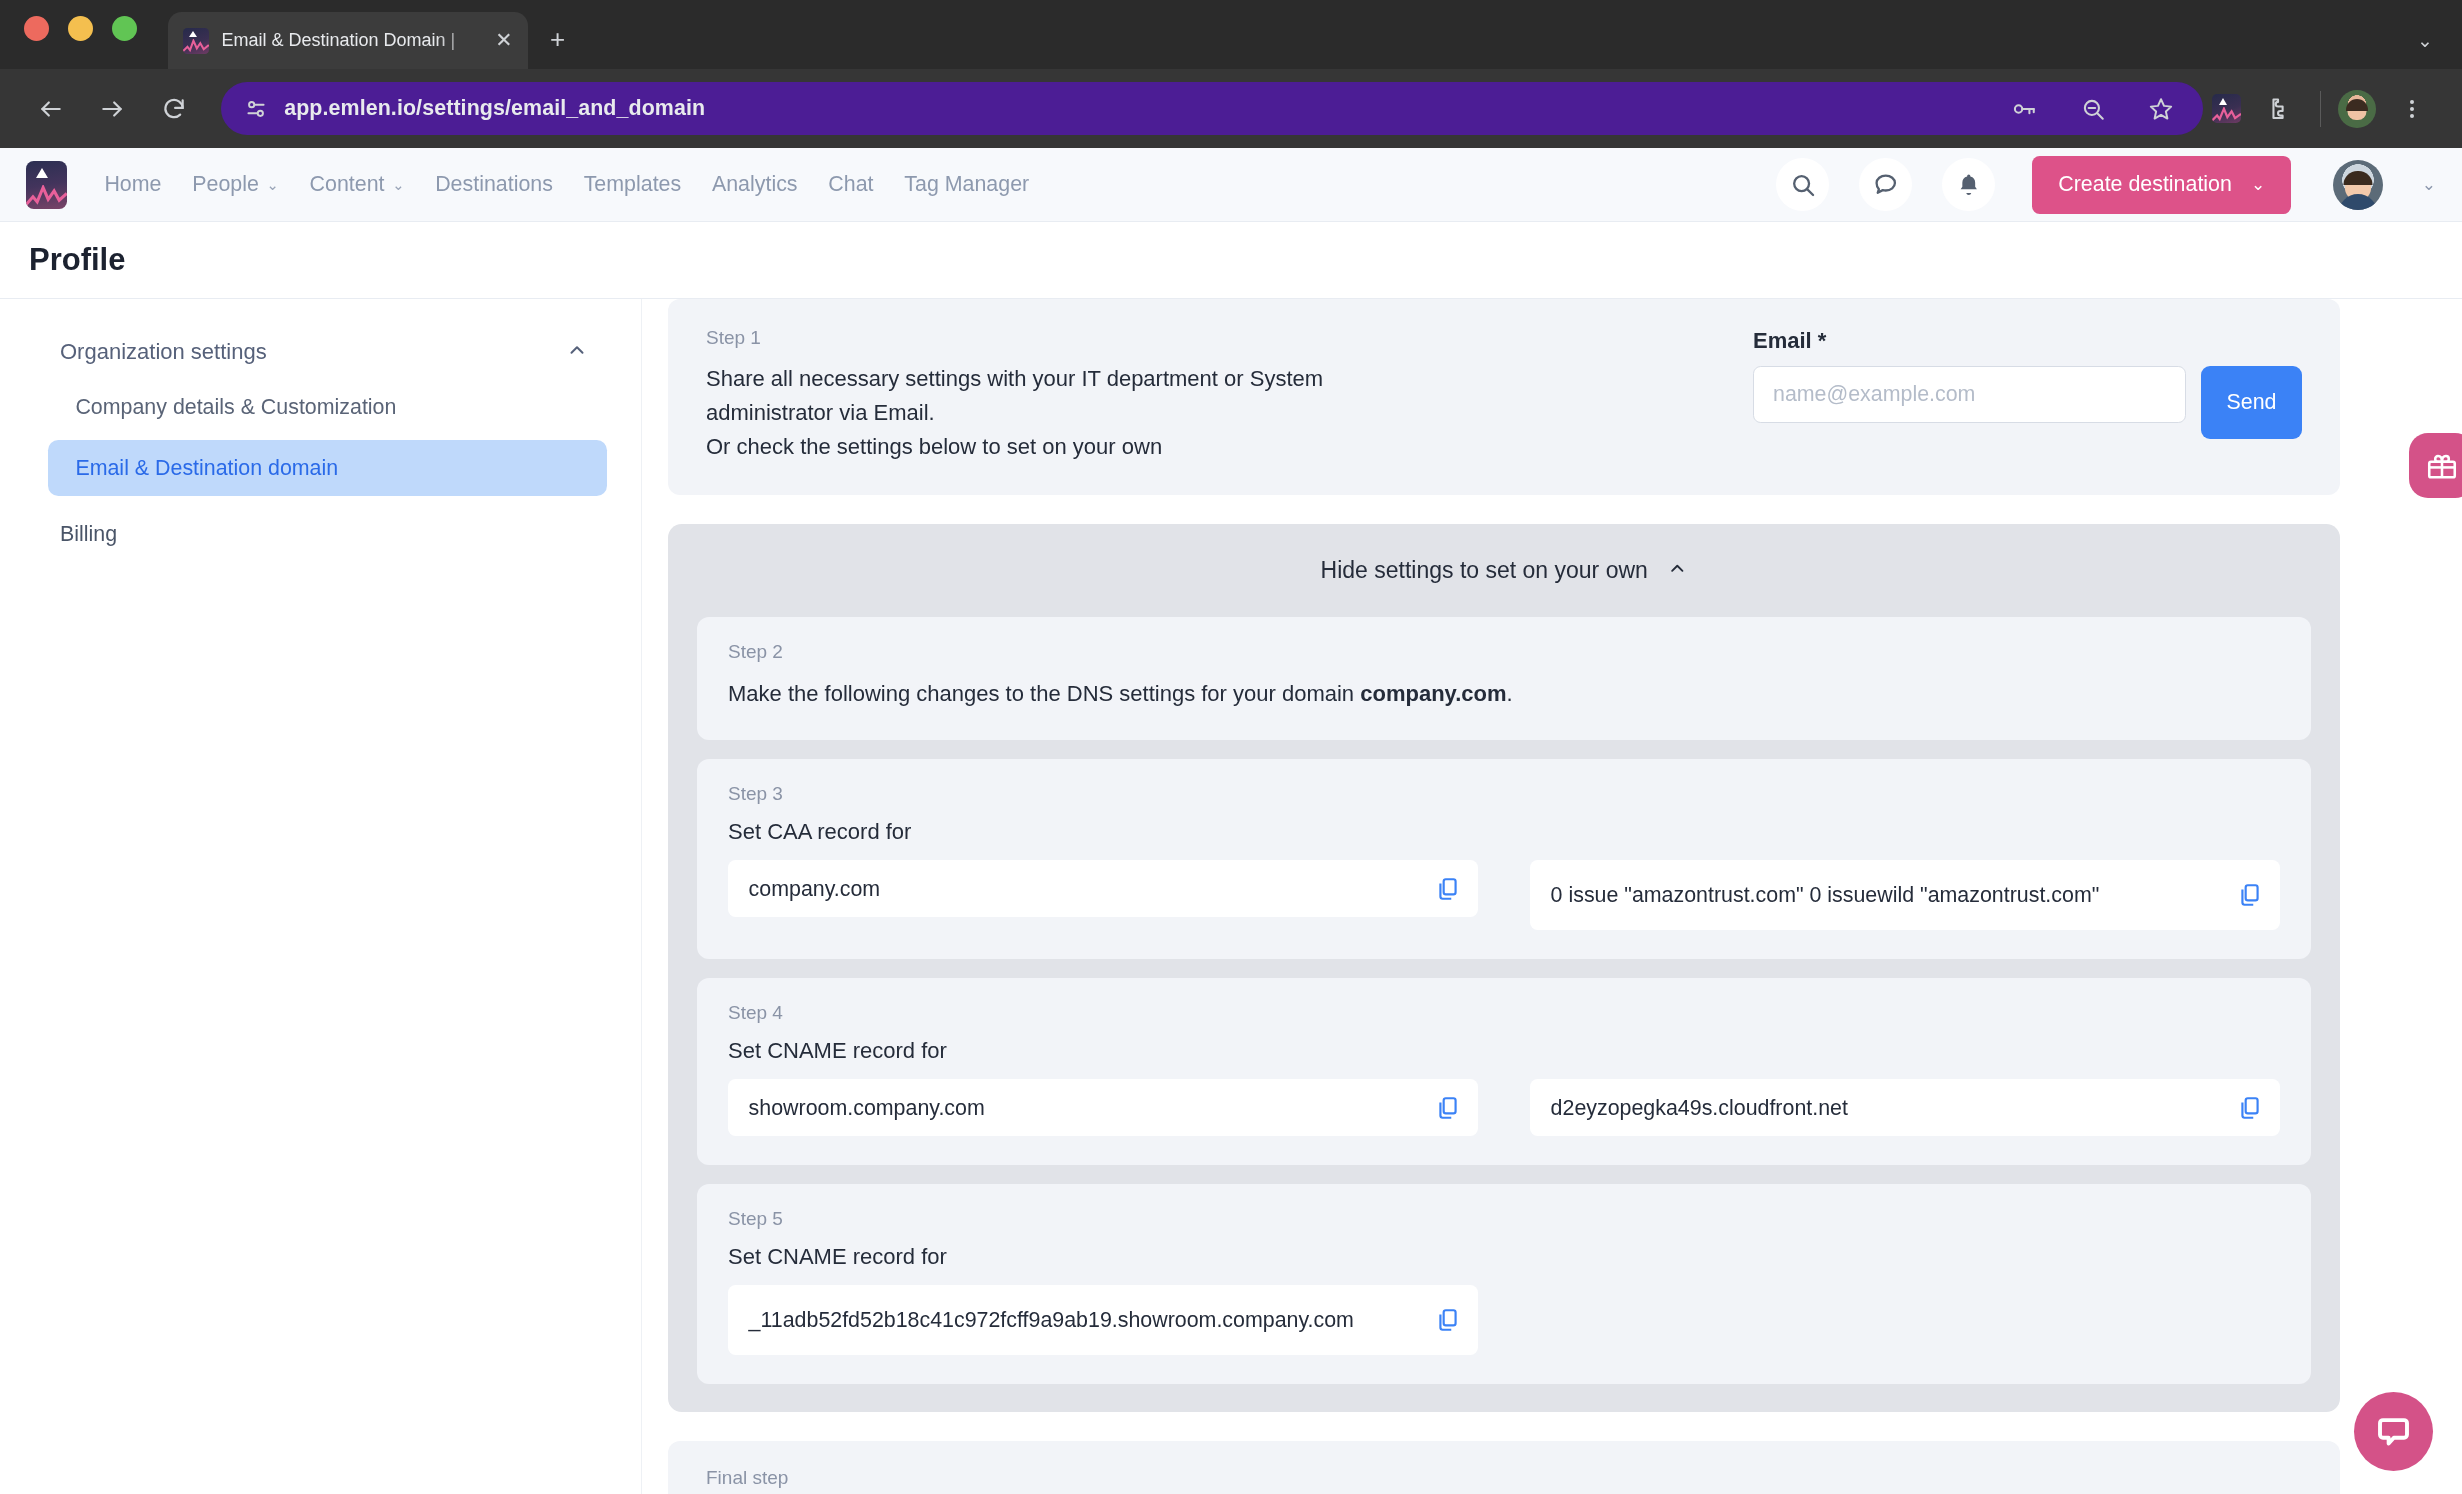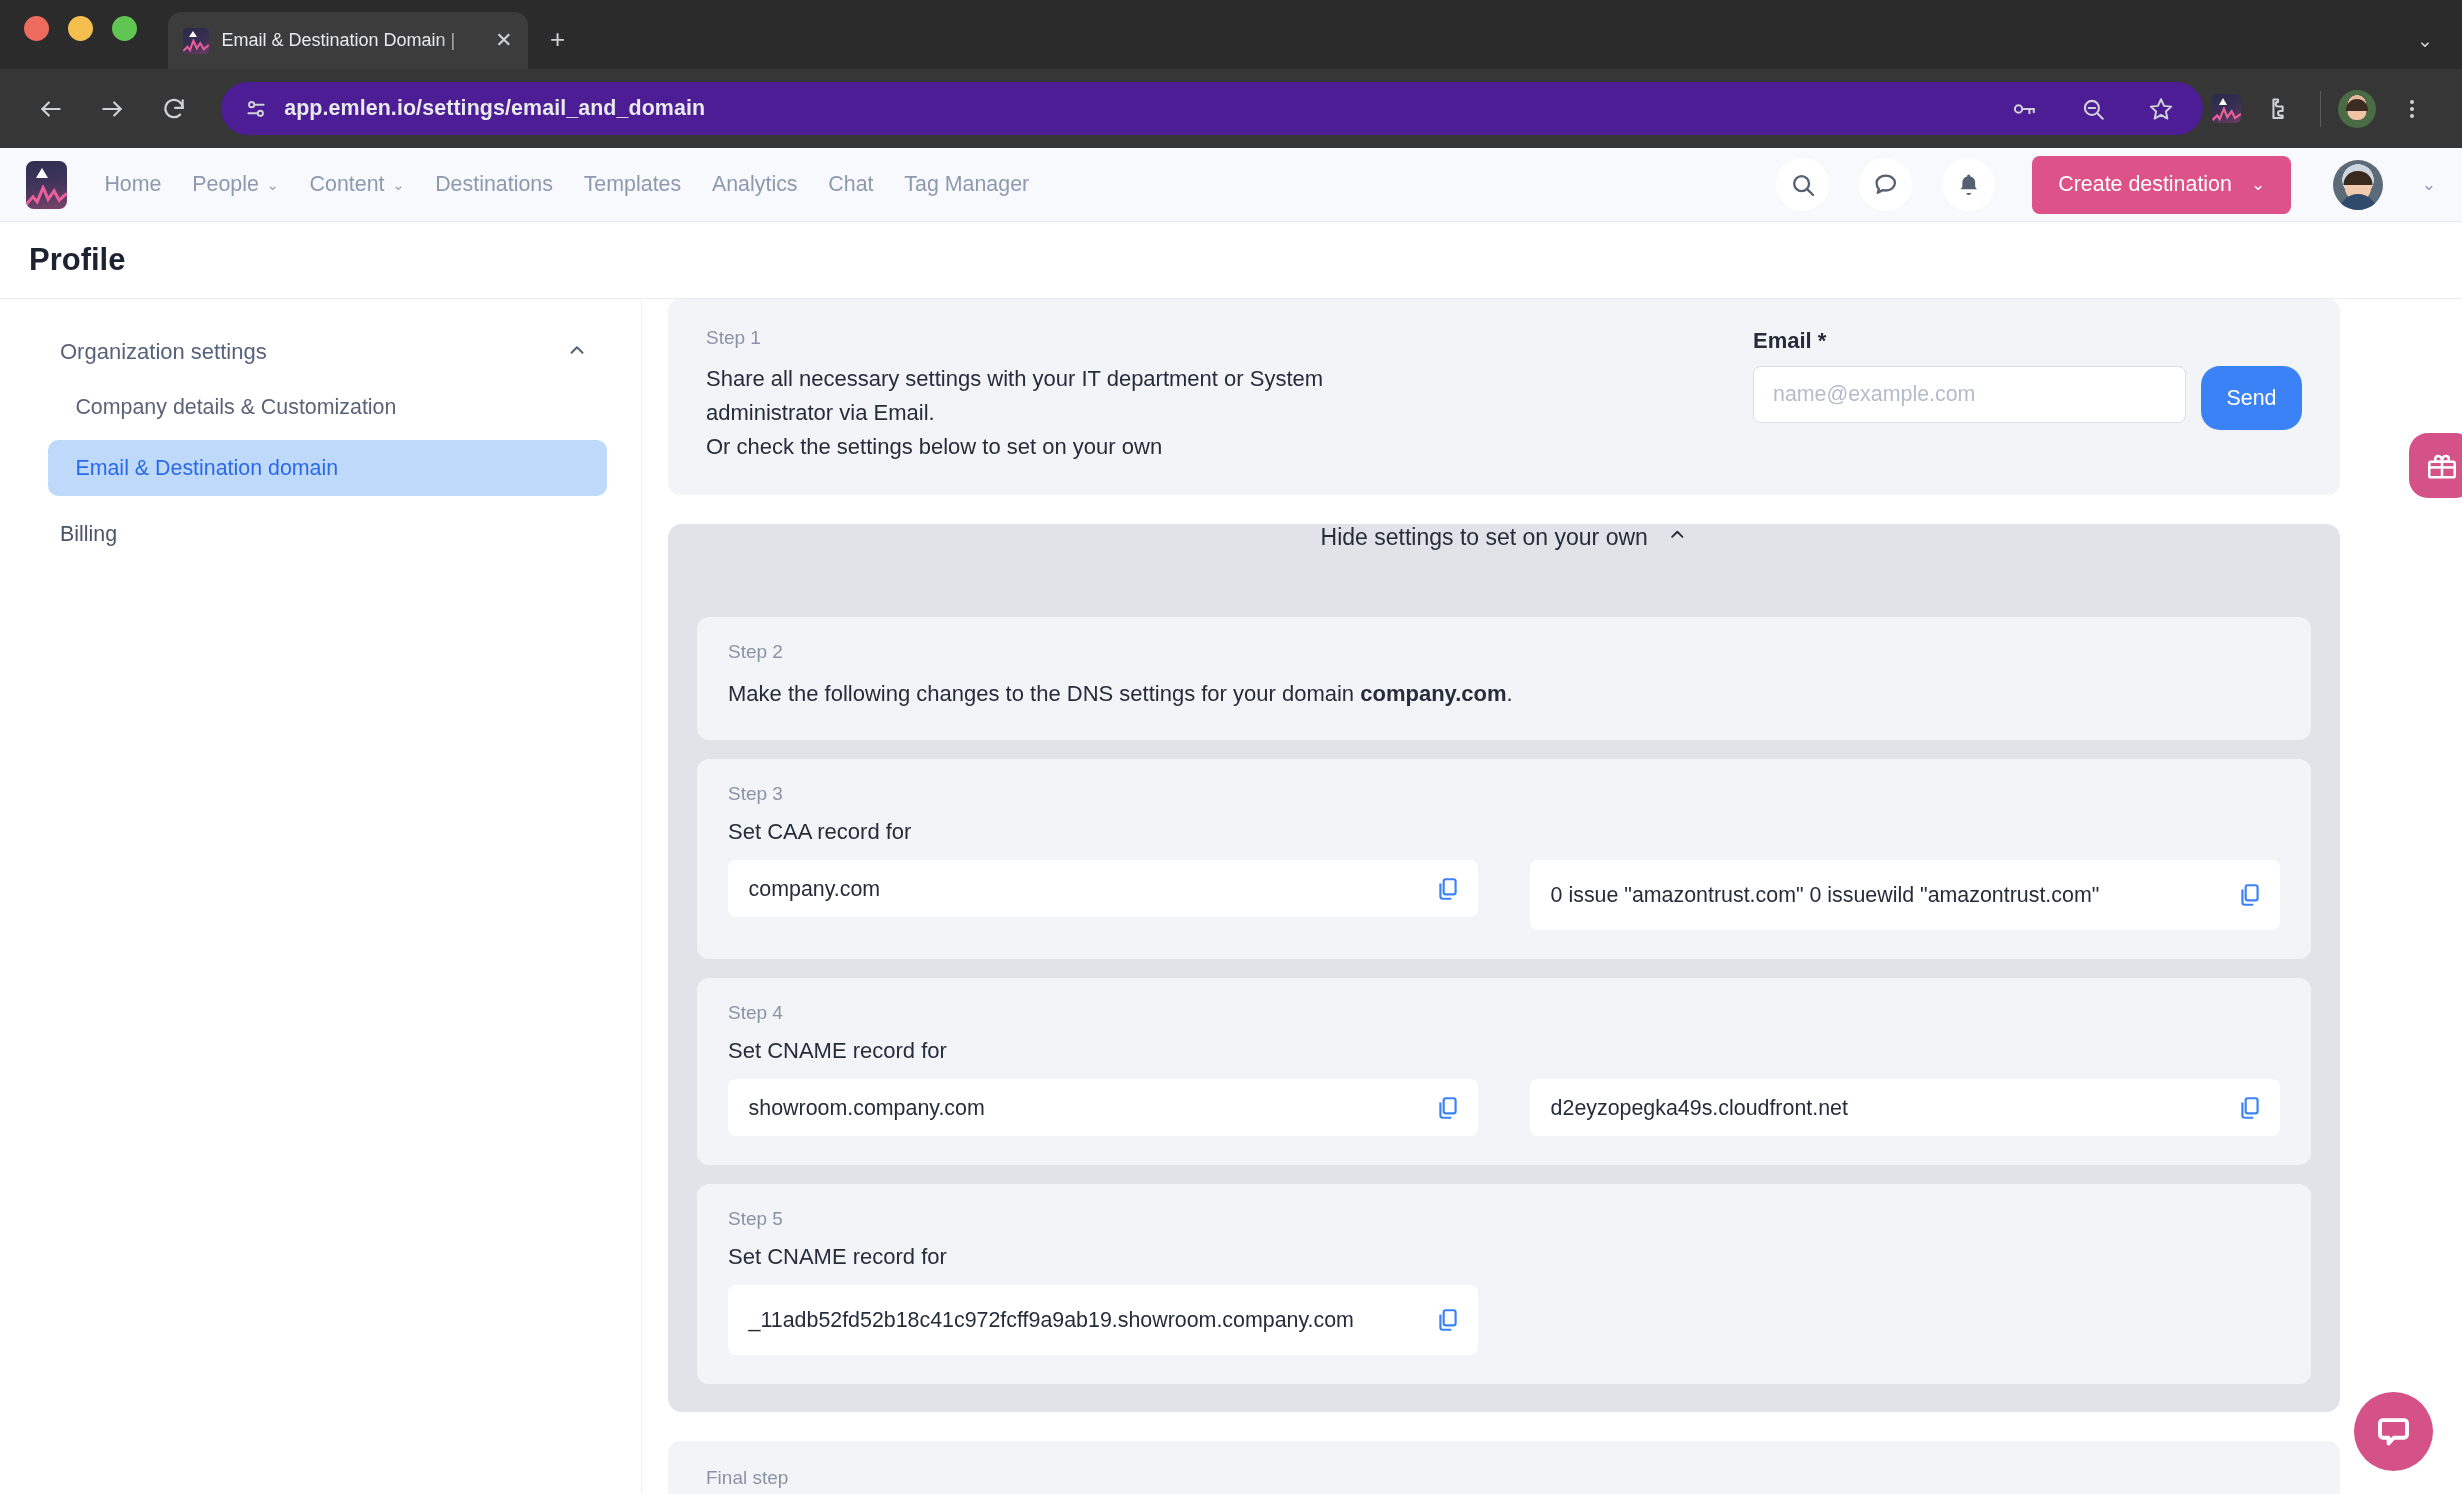--- a/index.html
+++ b/index.html
@@ -172,29 +172,29 @@
   .step1-left { flex: 1; max-width: 1115px; }
   .step1-right { width: 549px; flex: 0 0 549px; padding-top: 1.7px; }
   .field-label { font-size: 22px; color: #252c3a; font-weight: 600; margin-bottom: 12px; }
   .email-row { display: flex; gap: 15.4px; }
   .email-input {
     flex: 1; height: 57px; border: 0.9px solid #d7dce5; border-radius: 7.7px;
     background: #fff; font-size: 21.4px; font-family: inherit; padding: 0 19px; color: #252c3a;
   }
   .email-input::placeholder { color: #b4bcc9; }
   .send-btn {
-    width: 101px; height: 64px; background: #3b82f6; color: #fff; border: none;
-    border-radius: 19px; font-size: 21.4px; font-family: inherit; cursor: pointer;
+    width: 101px; height: 73px; background: #3b82f6; color: #fff; border: none;
+    border-radius: 9px; font-size: 21.4px; font-family: inherit; cursor: pointer;
   }
 
   .settings-panel {
     background: #e1e3e8; border-radius: 13.7px; margin: 29px 122px 0 26px; padding: 0 0 27.5px 0;
   }
   .panel-toggle {
-    height: 93px; display: flex; align-items: flex-start; justify-content: center;
+    height: 93px; display: flex; align-items: center; justify-content: center;
     gap: 19px; cursor: pointer;
   }
   .panel-toggle-label { font-size: 23px; color: #252c3a; }
   .panel-toggle .chev { font-size: 17px; color: #252c3a; }
 
   .inner-card {
     background: #f2f4f8; border-radius: 12px; margin: 0 29px 19px 29px; padding: 24px 31px 29px 31px;
   }
   .inner-card:last-child { margin-bottom: 0; }
   .record-title { font-size: 22px; color: #252c3a; margin-bottom: 15.4px; }

